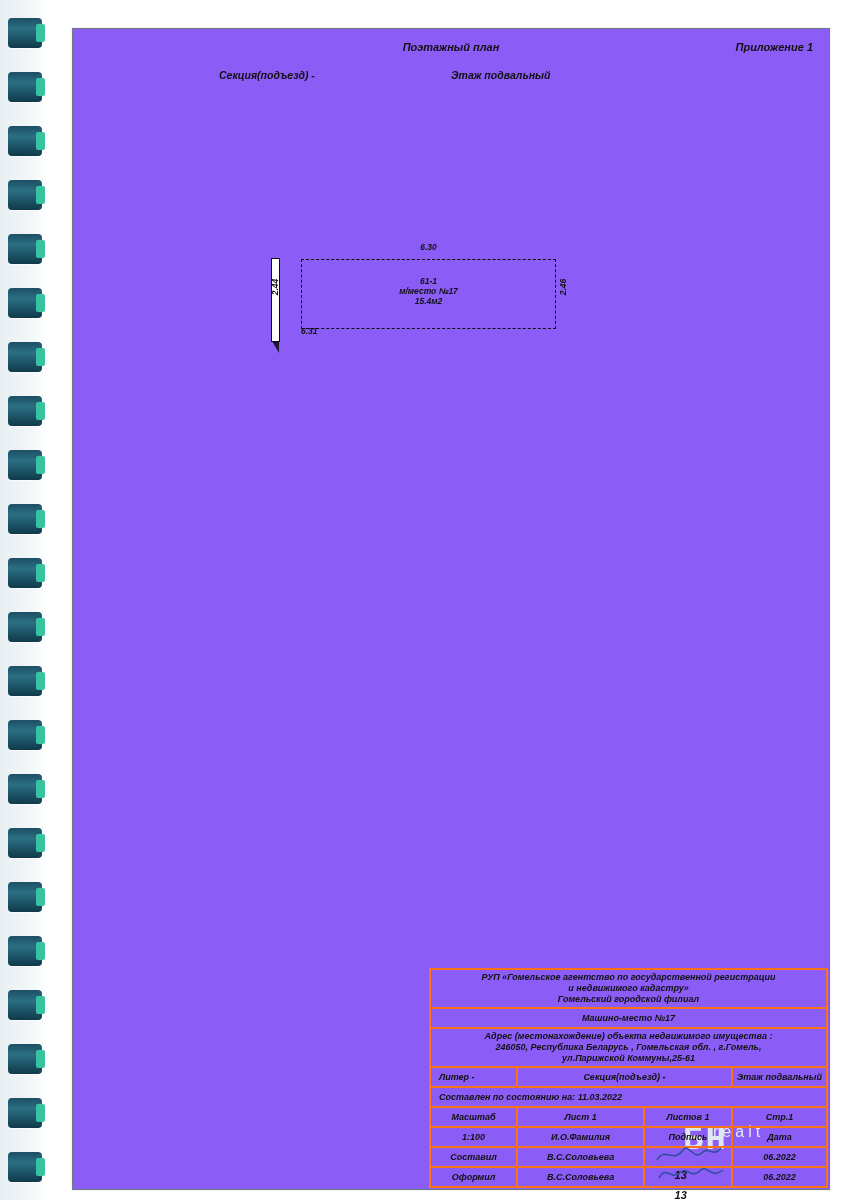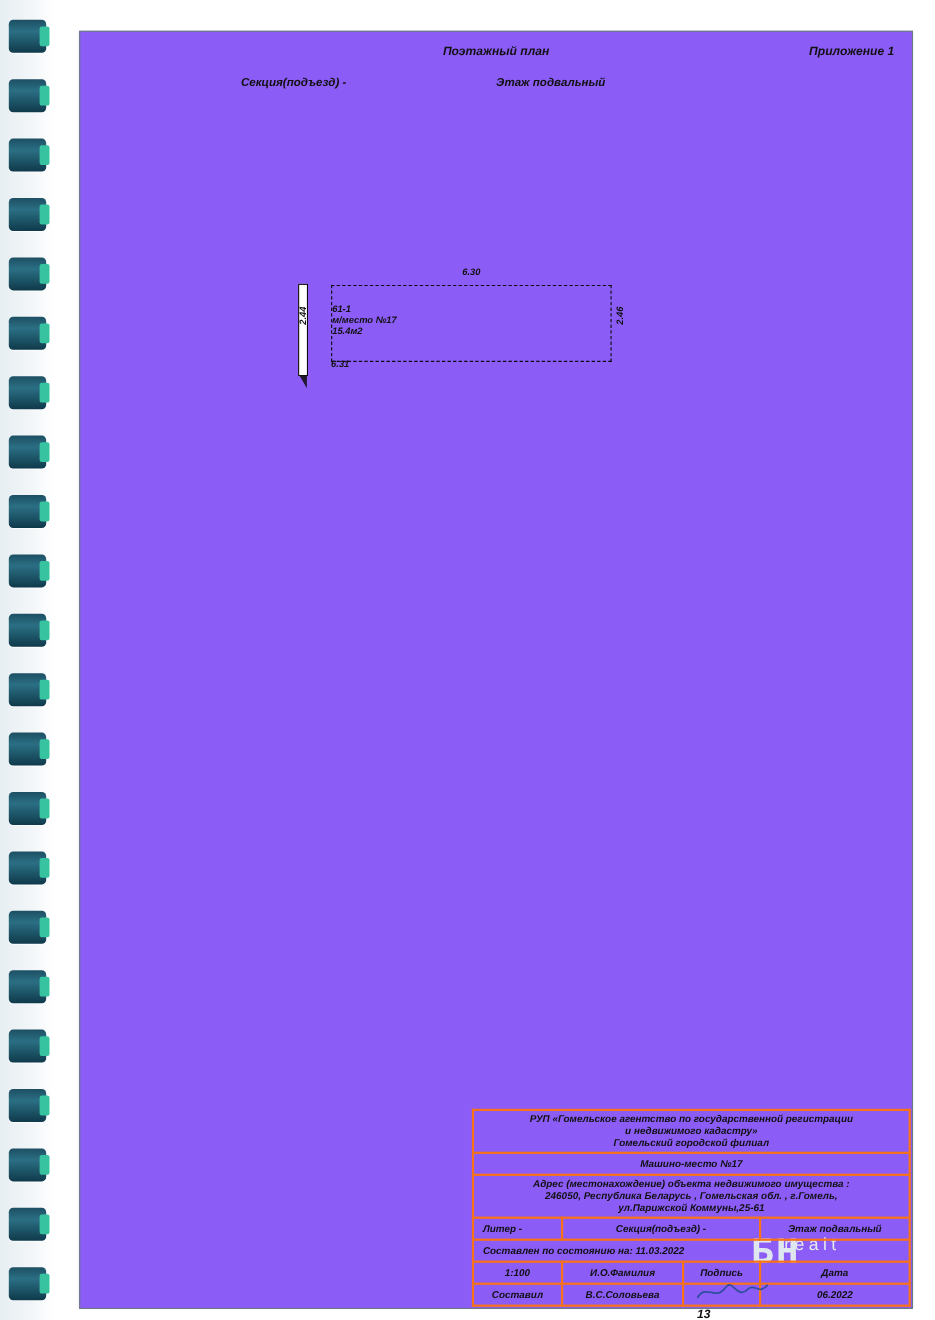--- a/index.html
+++ b/index.html
@@ -53,21 +53,21 @@
   
   .plan{
     position:absolute;left:150px;top:195px;width:460px;height:160px;
   }
   .room{
     position:absolute;left:78px;top:35px;width:255px;height:70px;
     border:1.5px dashed #0b0b0b;
     box-sizing:border-box;
   }
   .room-label{
-    position:absolute;left:0;right:0;top:16px;
+    position:absolute;left:0;right:0;top:16px;text-align:center;
     font-size:8.5px;line-height:10px;
   }
   .dim{
     position:absolute;font-size:8.5px;
   }
   .dim-top{left:78px;top:18px;width:255px;text-align:center;}
   .dim-bottom{left:78px;top:102px;width:255px;text-align:left;}
   .dim-left{left:44px;top:58px;transform:rotate(-90deg);transform-origin:center;}
   .dim-right{left:332px;top:58px;transform:rotate(-90deg);transform-origin:center;}
   .wall{
@@ -184,31 +184,48 @@
     </tr>
     <tr>
       <td class="left">Литер -</td>
       <td colspan="2">Секция(подъезд) -</td>
       <td>Этаж подвальный</td>
     </tr>
     <tr>
       <td colspan="4" class="left">Составлен по состоянию на: 11.03.2022</td>
     </tr>
     <tr>
+      <td style="width:88px">Масштаб</td>
+      <td style="width:135px">Лист 1</td>
+      <td style="width:90px">Листов 1</td>
+      <td>Стр.1</td>
+    </tr>
+    <tr>
       <td>1:100</td>
       <td>И.О.Фамилия</td>
       <td>Подпись</td>
       <td>Дата</td>
     </tr>
     <tr>
       <td>Составил</td>
       <td>В.С.Соловьева</td>
       <td class="sig">
         <svg width="74" height="24" viewBox="0 0 74 24">
           <path d="M4 18 C12 4, 20 22, 30 8 C36 0, 40 20, 50 10 C56 4, 60 16, 68 6" fill="none" stroke="#2f4f9e" stroke-width="1.6"></path>
         </svg>
         <span class="num">13</span>
       </td>
       <td>06.2022</td>
     </tr>
+    <tr>
+      <td>Оформил</td>
+      <td>В.С.Соловьева</td>
+      <td class="sig">
+        <svg width="74" height="24" viewBox="0 0 74 24">
+          <path d="M6 16 C14 2, 18 20, 28 10 C34 4, 38 18, 48 8 C54 2, 58 18, 70 8" fill="none" stroke="#2f4f9e" stroke-width="1.6"></path>
+        </svg>
+        <span class="num">13</span>
+      </td>
+      <td>06.2022</td>
+    </tr>
   </tbody>
     </table>
 </div>
 
 </body></html>

